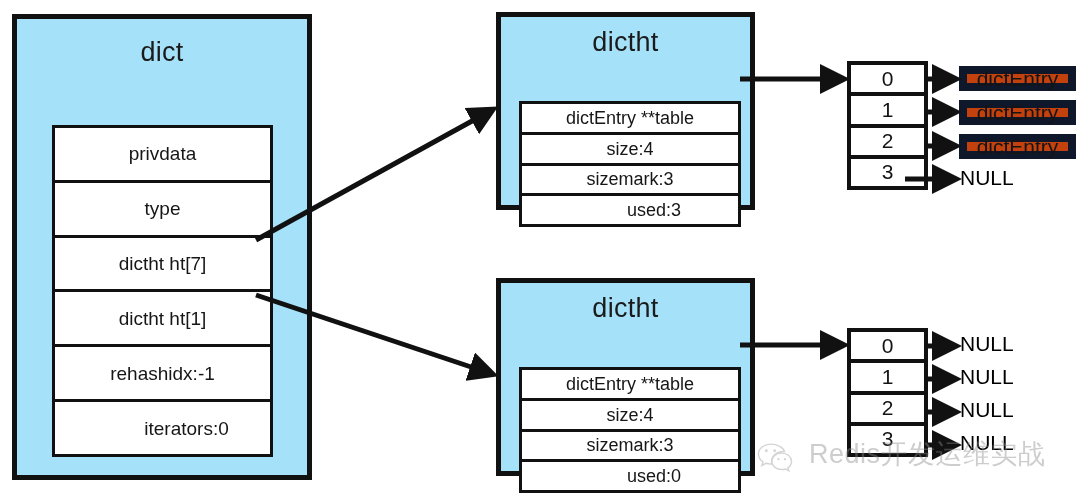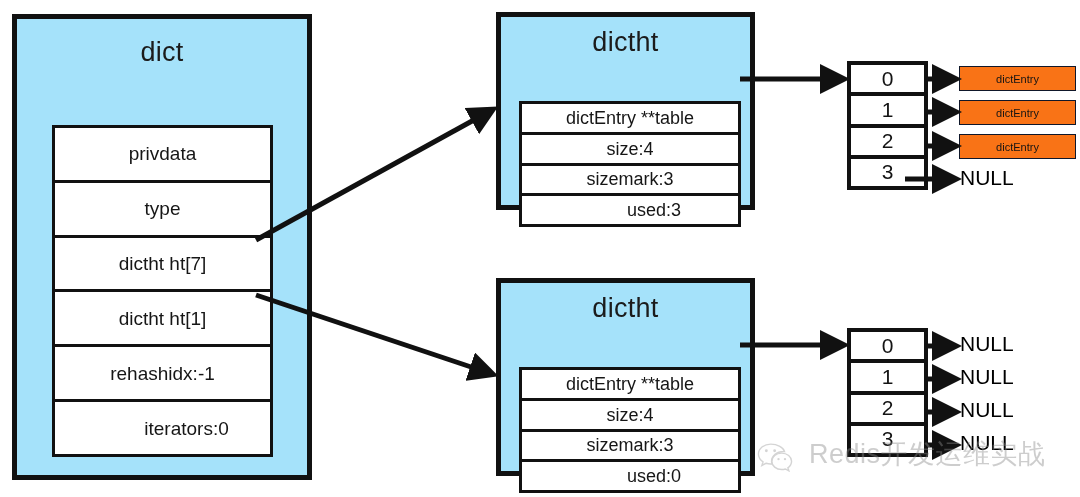--- a/index.html
+++ b/index.html
@@ -70,27 +70,27 @@
     align-items: center;
     justify-content: center;
     border-bottom: 4px solid #111111;
     color: #141414;
     font-size: 21px;
   }
   .slot-row:last-child { border-bottom: none; }
 
   
   .entry-node {
-    background: #f97316;
-    border: 1px solid #0f172a;
+    background: #c2410c;
+    border: 8px solid #0f172a;
     display: flex;
     align-items: center;
     justify-content: center;
     color: #141414;
-    font-size: 11px;
+    font-size: 21px;
   }
 
   
   .null-label {
     color: #000000;
     font-size: 21px;
     line-height: 1;
     white-space: nowrap;
   }
 

